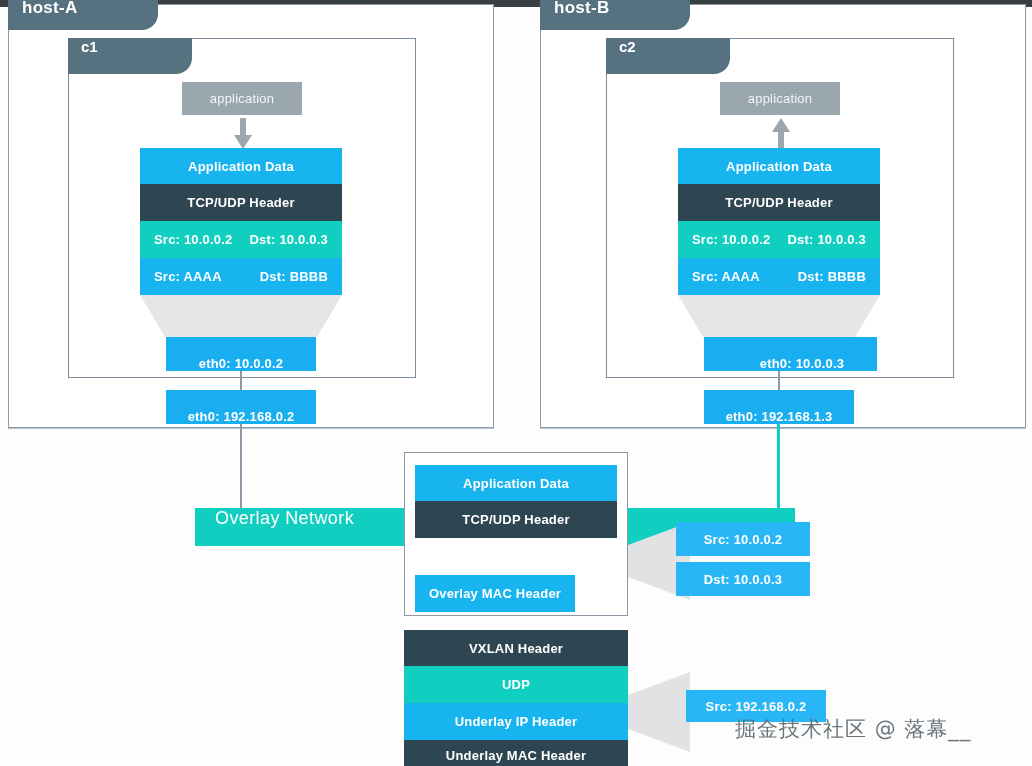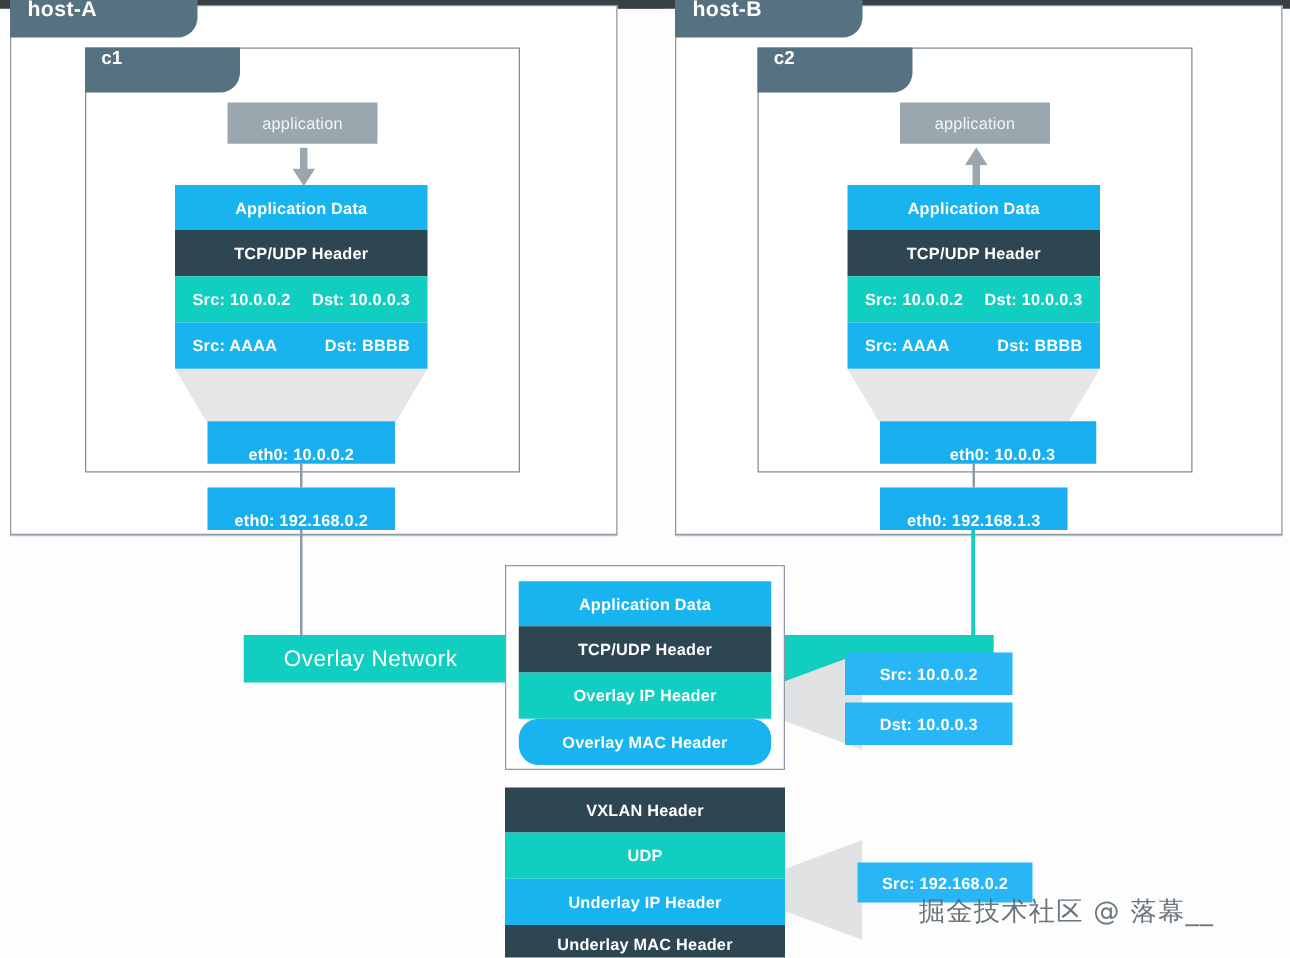--- a/index.html
+++ b/index.html
@@ -29,21 +29,21 @@
   .app-box{position:absolute;background:#9aa7ae;color:#f2f5f7;font-size:13px;
            display:flex;align-items:center;justify-content:center;letter-spacing:.2px;}
   .layer{position:absolute;display:flex;align-items:center;justify-content:center;
          color:#ffffff;font-size:13px;font-weight:600;letter-spacing:.2px;box-sizing:border-box;}
   .layer.split{justify-content:space-between;padding:0 14px;font-weight:600;}
   .layer .half{flex:0 0 auto;}
   .eth-box{position:absolute;background:#18aef0;color:#ffffff;font-size:13px;font-weight:600;
            display:flex;align-items:flex-end;justify-content:center;letter-spacing:.2px;}
   .funnel{position:absolute;background:#e4e6e7;}
   .ovl-bar{position:absolute;background:#10cfc0;color:#ffffff;font-size:18px;font-weight:500;
-           display:flex;align-items:center;padding-left:32px;box-sizing:border-box;letter-spacing:.4px;}
+           display:flex;align-items:flex-start;padding-left:20px;box-sizing:border-box;letter-spacing:.4px;}
 
   
   .vline{position:absolute;background:#8d9aa6;width:1.6px;}
   .vline.teal{background:#10cfc0;width:3px;}
 
   
   .arrow{position:absolute;}
 
   
   .center-frame{position:absolute;border:1.6px solid #8d9aa6;background:#ffffff;box-sizing:border-box;}
@@ -171,24 +171,21 @@
   </div>
 
   <div class="center-frame" style="left:404px;top:452px;width:224px;height:164px;"></div>
 
   <div class="layer" style="left:415px;top:465px;width:202px;height:36px;background:#18b4f0;">
     <span>Application Data</span>
   </div>
   <div class="layer" style="left:415px;top:501px;width:202px;height:37px;background:#2e4552;">
     <span>TCP/UDP Header</span>
   </div>
-  <div class="layer" style="left:415px;top:538px;width:202px;height:37px;background:#10cfc0;">
-    <span>Overlay IP Header</span>
-  </div>
-  <div class="layer" style="left:415px;top:575px;width:202px;height:37px;background:#18b4f0;border-radius:16px;">
+  <div class="layer" style="left:415px;top:575px;width:160px;height:37px;background:#18b4f0;">
     <span>Overlay MAC Header</span>
   </div>
 
   <div class="layer" style="left:404px;top:630px;width:224px;height:36px;background:#2e4552;">
     <span>VXLAN Header</span>
   </div>
   <div class="layer" style="left:404px;top:703px;width:224px;height:37px;background:#18b4f0;">
     <span>Underlay IP Header</span>
   </div>
   <div class="layer" style="left:404px;top:666px;width:224px;height:37px;background:#10cfc0;">

